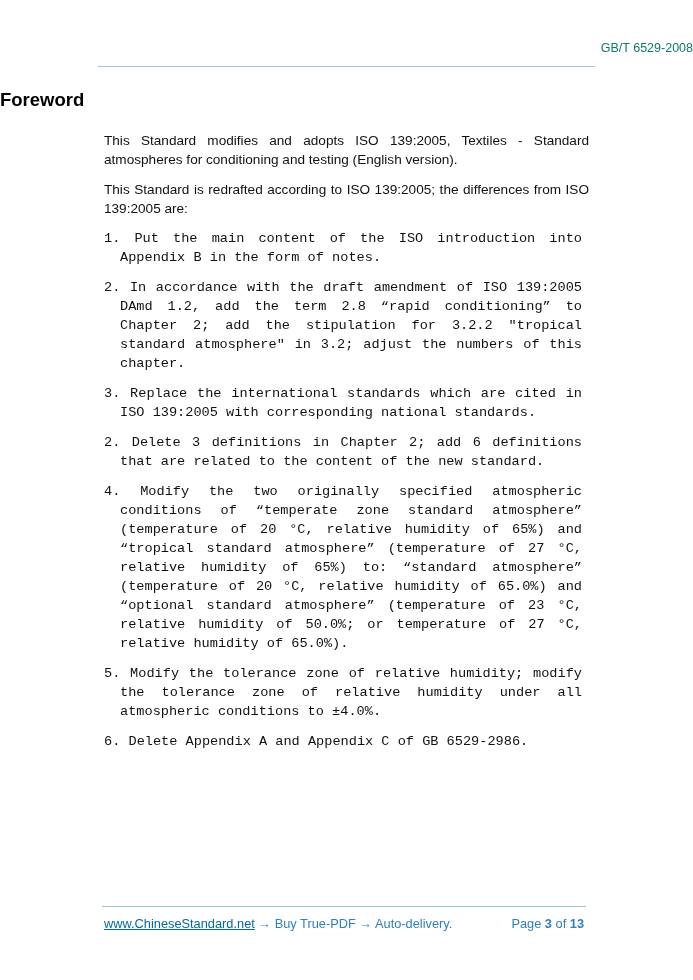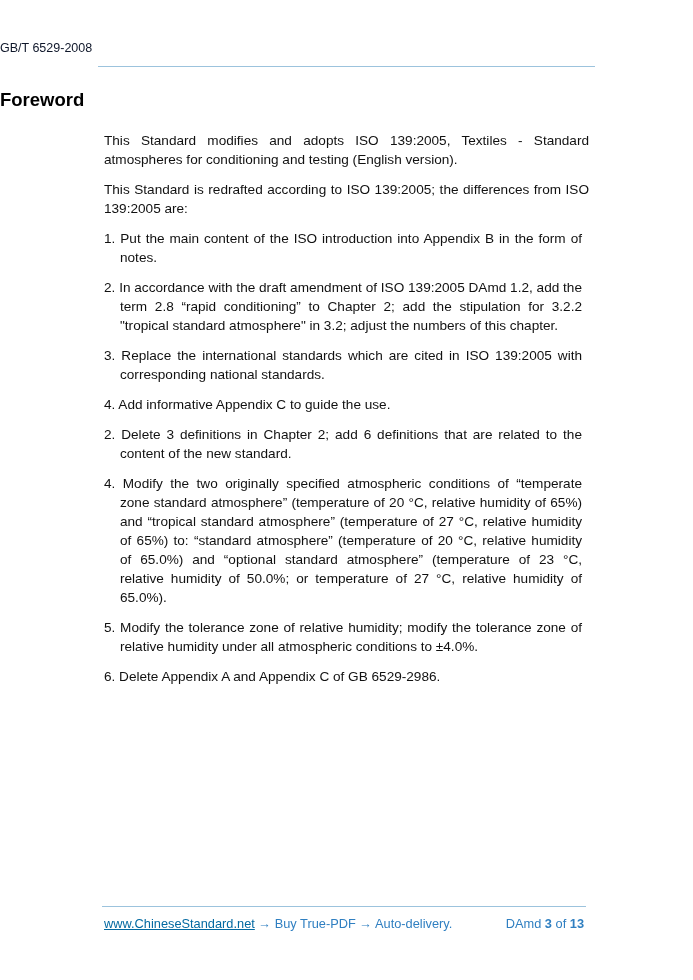--- a/index.html
+++ b/index.html
@@ -1,27 +1,27 @@
 <!DOCTYPE html>
 <html><head>
 <meta charset="utf-8">
 <style>
   html, body { margin: 0; padding: 0; background: #ffffff; }
   body { width: 693px; height: 980px; position: relative; overflow: hidden;
          font-family: "Liberation Sans", sans-serif; color: #111; }
-  .header-code { position: absolute; top: 41px; left: 0; width: 693px; text-align: left;
-         font-size: 12.5px; color: #0f172a; }
+  .header-code { position: absolute; top: 41px; left: 0; width: 693px; text-align: right;
+         font-size: 12.5px; color: #0f766e; }
   .header-rule { position: absolute; top: 66px; left: 98px; width: 497px; height: 0;
          border-top: 1px solid #9cc3dd; }
   .title { position: absolute; top: 89px; left: 0; width: 693px; text-align: left;
          font-size: 18.5px; font-weight: bold; color: #000; }
   .content { position: absolute; top: 131px; left: 104px; width: 485px;
          font-size: 13.6px; line-height: 19px; }
   .para { margin: 0 0 11px 0; text-align: justify; }
-  .item { margin: 0 7px 11px 0; padding-left: 16px; text-indent: -16px; text-align: justify; }
+  .item { margin: 0 7px 11px 0; padding-left: 16px; text-indent: -16px; text-align: justify; font-family: Liberation Mono, monospace; }
   .footer-rule { position: absolute; top: 906px; left: 102px; width: 484px; height: 0;
          border-top: 1px solid #9cc3dd; }
   .footer { position: absolute; top: 916px; left: 104px; width: 480px; font-size: 12.8px; color: #2f7fc1; }
   .footer-link { color: #0369a1; text-decoration: underline; }
   .footer-page { position: absolute; right: 0; top: 0; }
   .footer-page b { font-weight: bold; }
 </style>
 </head>
 <body>
 
@@ -33,34 +33,33 @@
 <div class="title">Foreword</div>
 
 <div class="content">
   <p class="para">This Standard modifies and adopts ISO 139:2005, Textiles - Standard atmospheres for conditioning and testing (English version).</p>
   <p class="para">This Standard is redrafted according to ISO 139:2005; the differences from ISO 139:2005 are:</p>
 
   <div>
     <p class="item">1. Put the main content of the ISO introduction into Appendix B in the form of notes.</p>
     <p class="item">2. In accordance with the draft amendment of ISO 139:2005 DAmd 1.2, add the term 2.8 “rapid conditioning” to Chapter 2; add the stipulation for 3.2.2 "tropical standard atmosphere" in 3.2; adjust the numbers of this chapter.</p>
     <p class="item">3. Replace the international standards which are cited in ISO 139:2005 with corresponding national standards.</p>
-    <p class="item">4. Add informative Appendix C to guide the use.</p>
   </div>
 
 
   <div>
     <p class="item">2. Delete 3 definitions in Chapter 2; add 6 definitions that are related to the content of the new standard.</p>
     <p class="item">4. Modify the two originally specified atmospheric conditions of “temperate zone standard atmosphere” (temperature of 20 °C, relative humidity of 65%) and “tropical standard atmosphere” (temperature of 27 °C, relative humidity of 65%) to: “standard atmosphere” (temperature of 20 °C, relative humidity of 65.0%) and “optional standard atmosphere” (temperature of 23 °C, relative humidity of 50.0%; or temperature of 27 °C, relative humidity of 65.0%).</p>
     <p class="item">5. Modify the tolerance zone of relative humidity; modify the tolerance zone of relative humidity under all atmospheric conditions to ±4.0%.</p>
     <p class="item">6. Delete Appendix A and Appendix C of GB 6529-2986.</p>
   </div>
 </div>
 
 <div class="footer-rule"></div>
 <div class="footer">
   <a class="footer-link">www.ChineseStandard.net</a><span> → Buy True-PDF → Auto-delivery.</span>
   <span class="footer-page">
-    <span>DAmd</span>
+    <span>Page</span>
     <b>3</b>
     <span>of</span>
     <b>13</b>
   </span>
 </div>
 
 </body></html>

